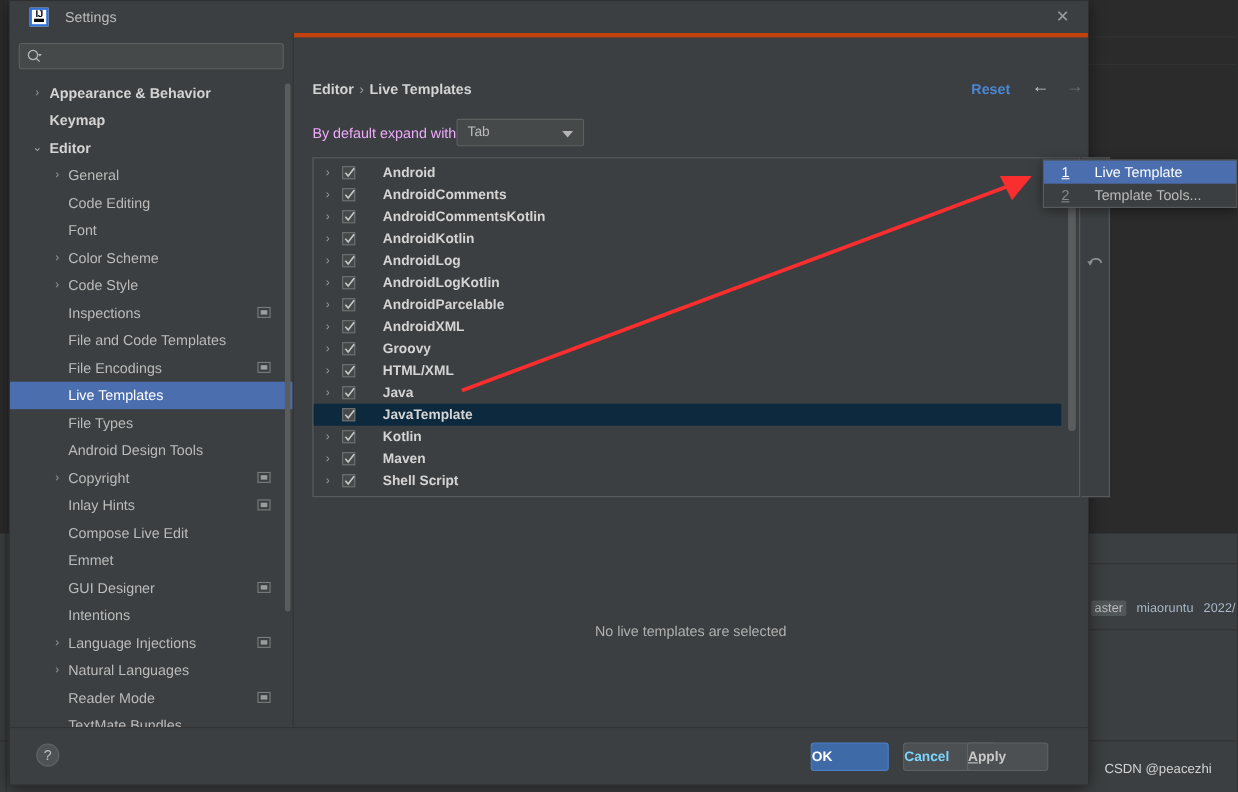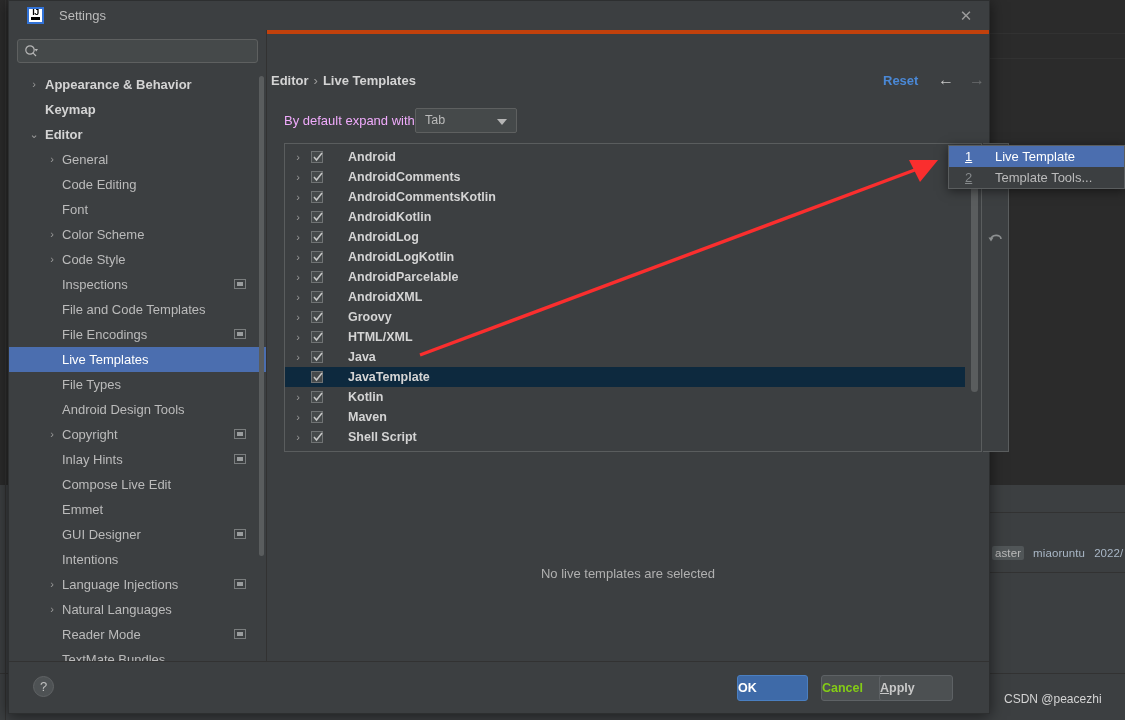--- a/index.html
+++ b/index.html
@@ -111,40 +111,40 @@
     display:block; width: 6px; height: 4px; background: #9a9d9e; margin: 2px auto 0;
   }
   .side-scroll {
     position: absolute; right: 2px; top: 46px; width: 5px; height: 480px;
     background: #5a5d5e; border-radius: 3px;
   }
 
   
   .content { position: absolute; left: 258px; top: 0; right: 0; bottom: 0; }
   .breadcrumb {
-    position: absolute; left: 4px; top: 43px; font-size: 13px;
+    position: absolute; left: 17px; top: 43px; font-size: 13px;
     font-weight: bold; color: #d4d4d4; white-space: nowrap;
   }
   .breadcrumb .crumb-sep { color: #9a9a9a; font-weight: normal; margin: 0 5px; }
   .reset-link {
     position: absolute; left: 616px; top: 43px; font-size: 13px;
     font-weight: bold; color: #4a88d6; cursor: pointer;
   }
   .nav-back, .nav-fwd {
     position: absolute; top: 41px; width: 20px; height: 18px;
     font-size: 16px; text-align: center; line-height: 18px;
   }
   .nav-back { left: 669px; color: #c8c8c8; }
   .nav-fwd  { left: 700px; color: #6a6d6e; }
 
   .expand-label {
     position: absolute; left: 17px; top: 83px; font-size: 13px; color: #f0abfc;
   }
   .combo {
-    position: absolute; left: 148px; top: 78px; width: 102px; height: 25px;
+    position: absolute; left: 148px; top: 78px; width: 116px; height: 25px;
     background: #45494a; border: 1px solid #5e6060; box-sizing: border-box;
     border-radius: 2px;
   }
   .combo .val { position: absolute; left: 9px; top: 4px; font-size: 12.5px; color: #bbbbbb; }
   .combo .caret {
     position: absolute; right: 9px; top: 10px;
     width: 0; height: 0; border-left: 5px solid transparent;
     border-right: 5px solid transparent; border-top: 6px solid #b5b5b5;
   }
 
@@ -212,21 +212,21 @@
     position: absolute; top: 13px; height: 26px; line-height: 24px;
     font-size: 12.5px; text-align: left; border-radius: 3px;
     box-sizing: border-box; cursor: default; font-weight: bold;
   }
   .btn-ok {
     left: 728px; width: 71px; background: #3e6aa8; border: 1px solid #4a7fc1;
     color: #ffffff;
   }
   .btn-cancel {
     left: 812px; width: 84px; background: #4c5052; border: 1px solid #5e6265;
-    color: #84cc16;
+    color: #7dd3fc;
   }
   .btn-apply {
     left: 870px; width: 74px; background: #4c5052; border: 1px solid #5e6265;
     color: #c8c8c8;
   }
   .btn-apply u { text-decoration: underline; }
 
   
   .popup {
     position: absolute; left: 948px; top: 145px; width: 177px; height: 44px;

